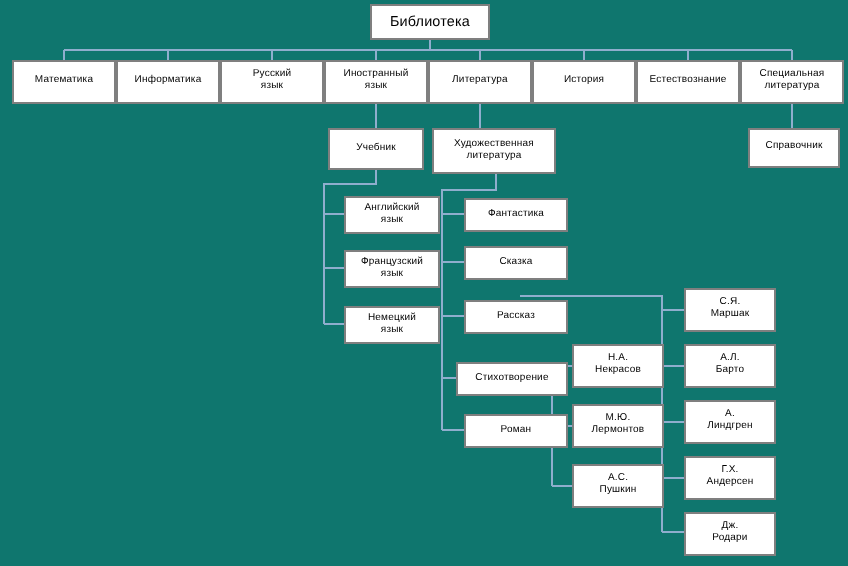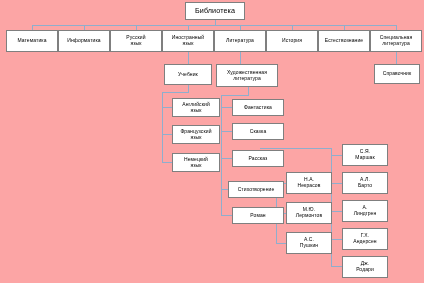--- a/index.html
+++ b/index.html
@@ -7,21 +7,21 @@
     padding: 0;
     background: #ffffff;
   }
   body {
     font-family: "Liberation Sans", sans-serif;
   }
   #canvas {
     position: relative;
     width: 424px;
     height: 283px;
-    background: #fca5a5;
+    background: #0f766e;
     overflow: hidden;
   }
   #svg-links {
     position: absolute;
     left: 0;
     top: 0;
     width: 424px;
     height: 283px;
     pointer-events: none;
   }

